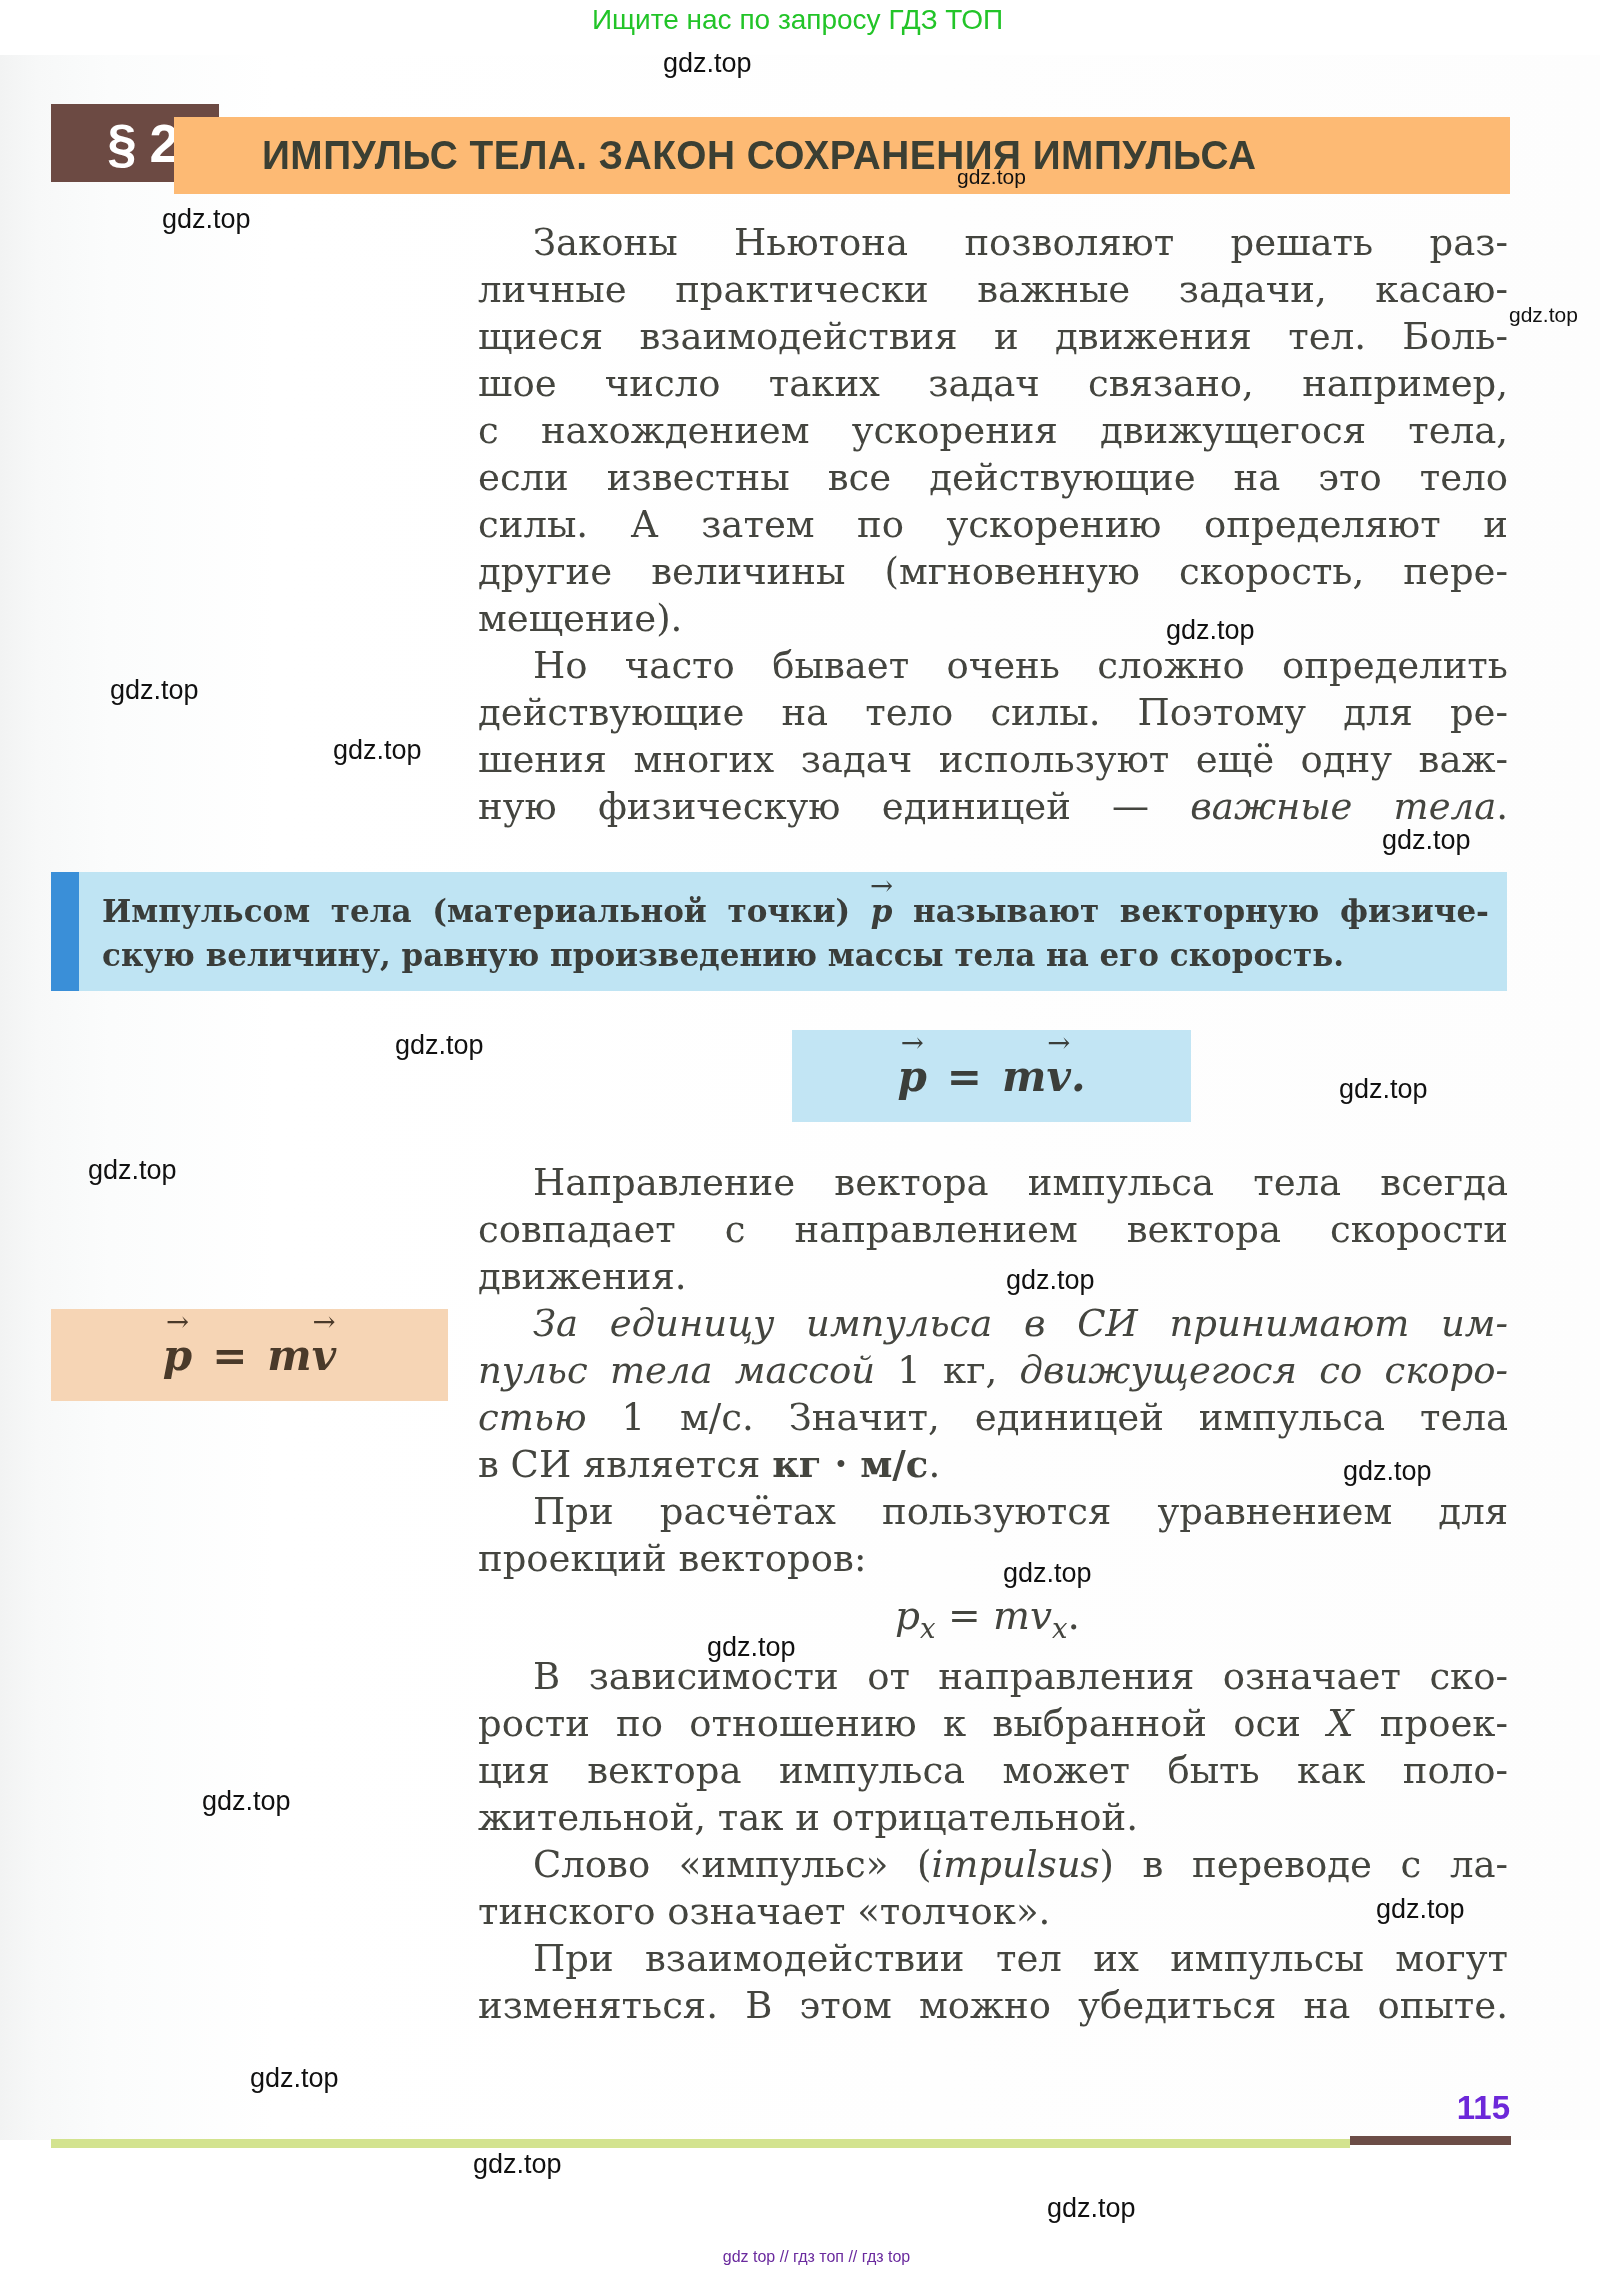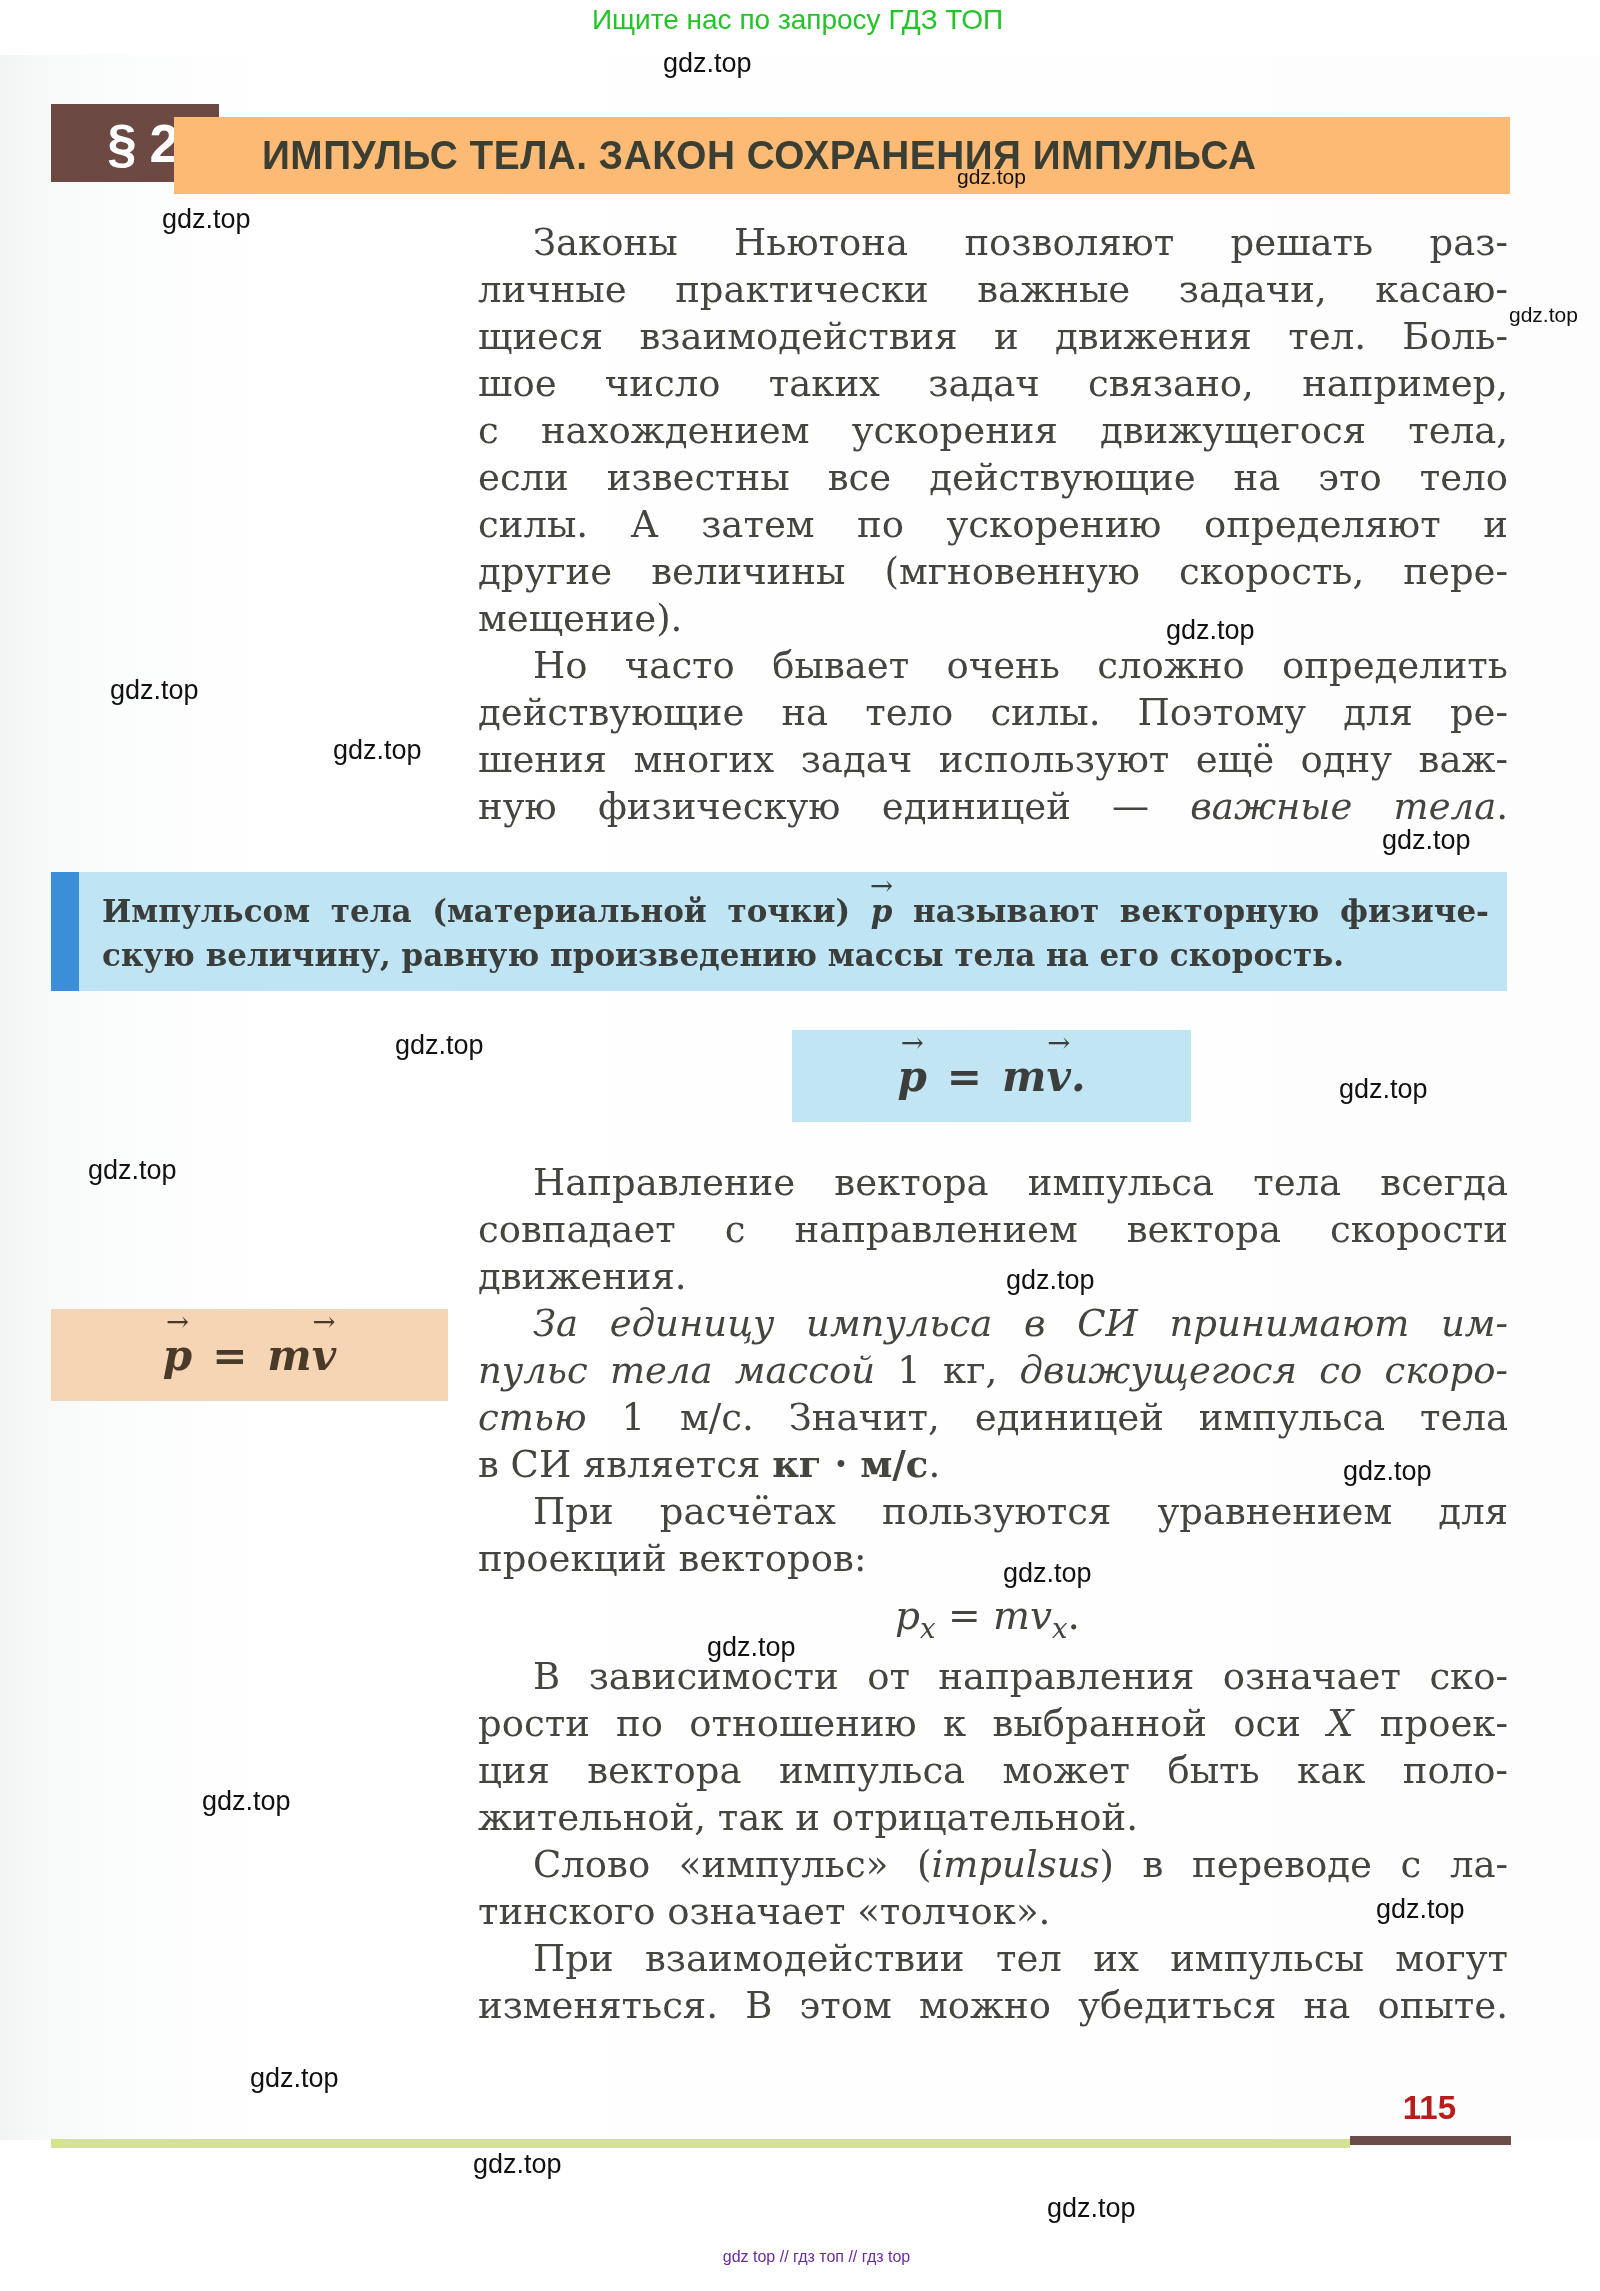--- a/index.html
+++ b/index.html
@@ -74,22 +74,22 @@
   }
   .eq { margin: 0 20px; font-style: normal; }
   .projection {
     position: absolute; left: 895px; top: 1593px;
     font-style: italic; font-size: 39px; color: #44453f;
   }
   .projection sub { font-size: 27.5px; }
   .it { font-style: italic; }
   .bd { font-weight: bold; }
   .page-num {
-    position: absolute; left: 1392px; top: 2089px; width: 64px; text-align: right;
-    font-family: "Liberation Sans", sans-serif; font-weight: bold; font-size: 33px; color: #b91c1c;
+    position: absolute; left: 1446px; top: 2089px; width: 64px; text-align: right;
+    font-family: "Liberation Sans", sans-serif; font-weight: bold; font-size: 33px; color: #6d28d9;
   }
   .rule {
     position: absolute; left: 51px; top: 2139px; width: 1299px; height: 9.2px;
     background: #d3e38f;
   }
   .rule-dark {
     position: absolute; left: 1350px; top: 2136px; width: 161px; height: 9.2px;
     background: #6c4d47;
   }
   .wm {

